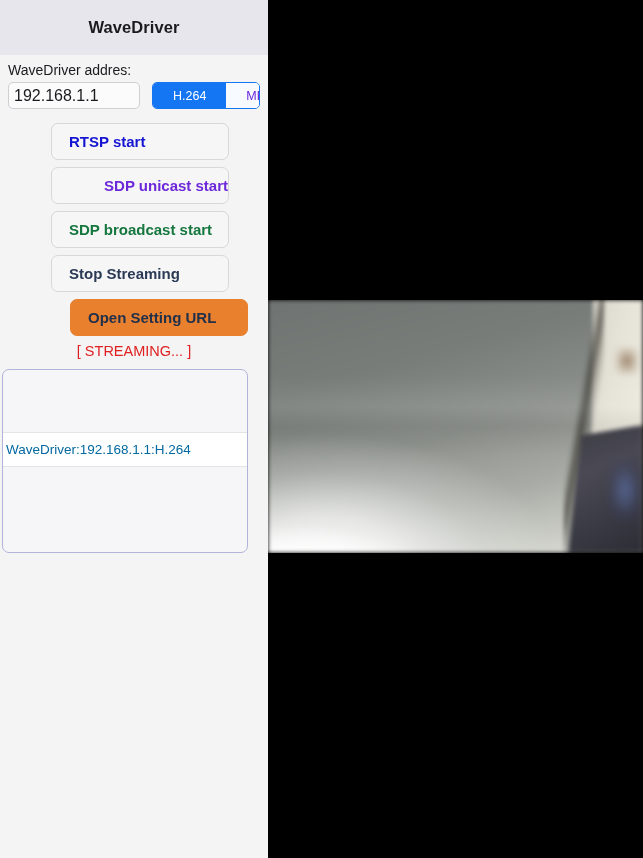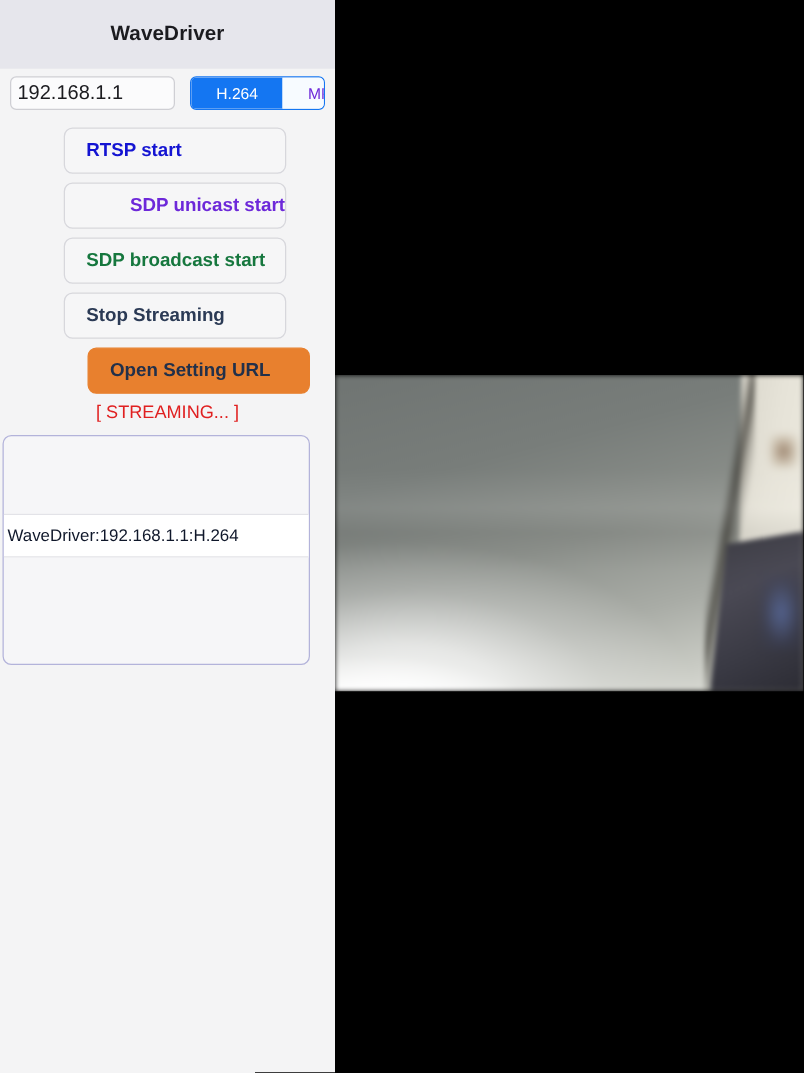--- a/index.html
+++ b/index.html
@@ -147,21 +147,21 @@
   #list-rows {
     position: absolute;
     top: 0; left: 0; right: 0;
   }
   .list-row {
     height: 35px;
     display: flex;
     align-items: center;
     padding-left: 3px;
     font-size: 13.5px;
-    color: #0f172a;
+    color: #0369a1;
     box-sizing: border-box;
   }
   .list-row.filled {
     background: #ffffff;
     border-top: 1px solid #e3e3e8;
     border-bottom: 1px solid #e3e3e8;
   }
   .list-row.empty {
     height: 31px;
   }
@@ -246,20 +246,21 @@
 </head>
 <body>
 
 <div id="left-panel">
 
   <div id="nav-bar">
     <span id="nav-title">WaveDriver</span>
   </div>
 
   <div id="addr-row">
+    <span id="addr-label">WaveDriver addres:</span>
     <div id="addr-controls">
       <input id="addr-input" type="text" value="192.168.1.1" placeholder="192.168.1.1" style="">
       <div id="seg-control">
         <div class="seg-item sel" style="background: rgb(20, 118, 242); color: rgb(255, 255, 255);">H.264</div>
         <div class="seg-item unsel" style="color: #6d28d9;">MPEG4</div>
       </div>
     </div>
   </div>
 
   <div id="button-stack">

